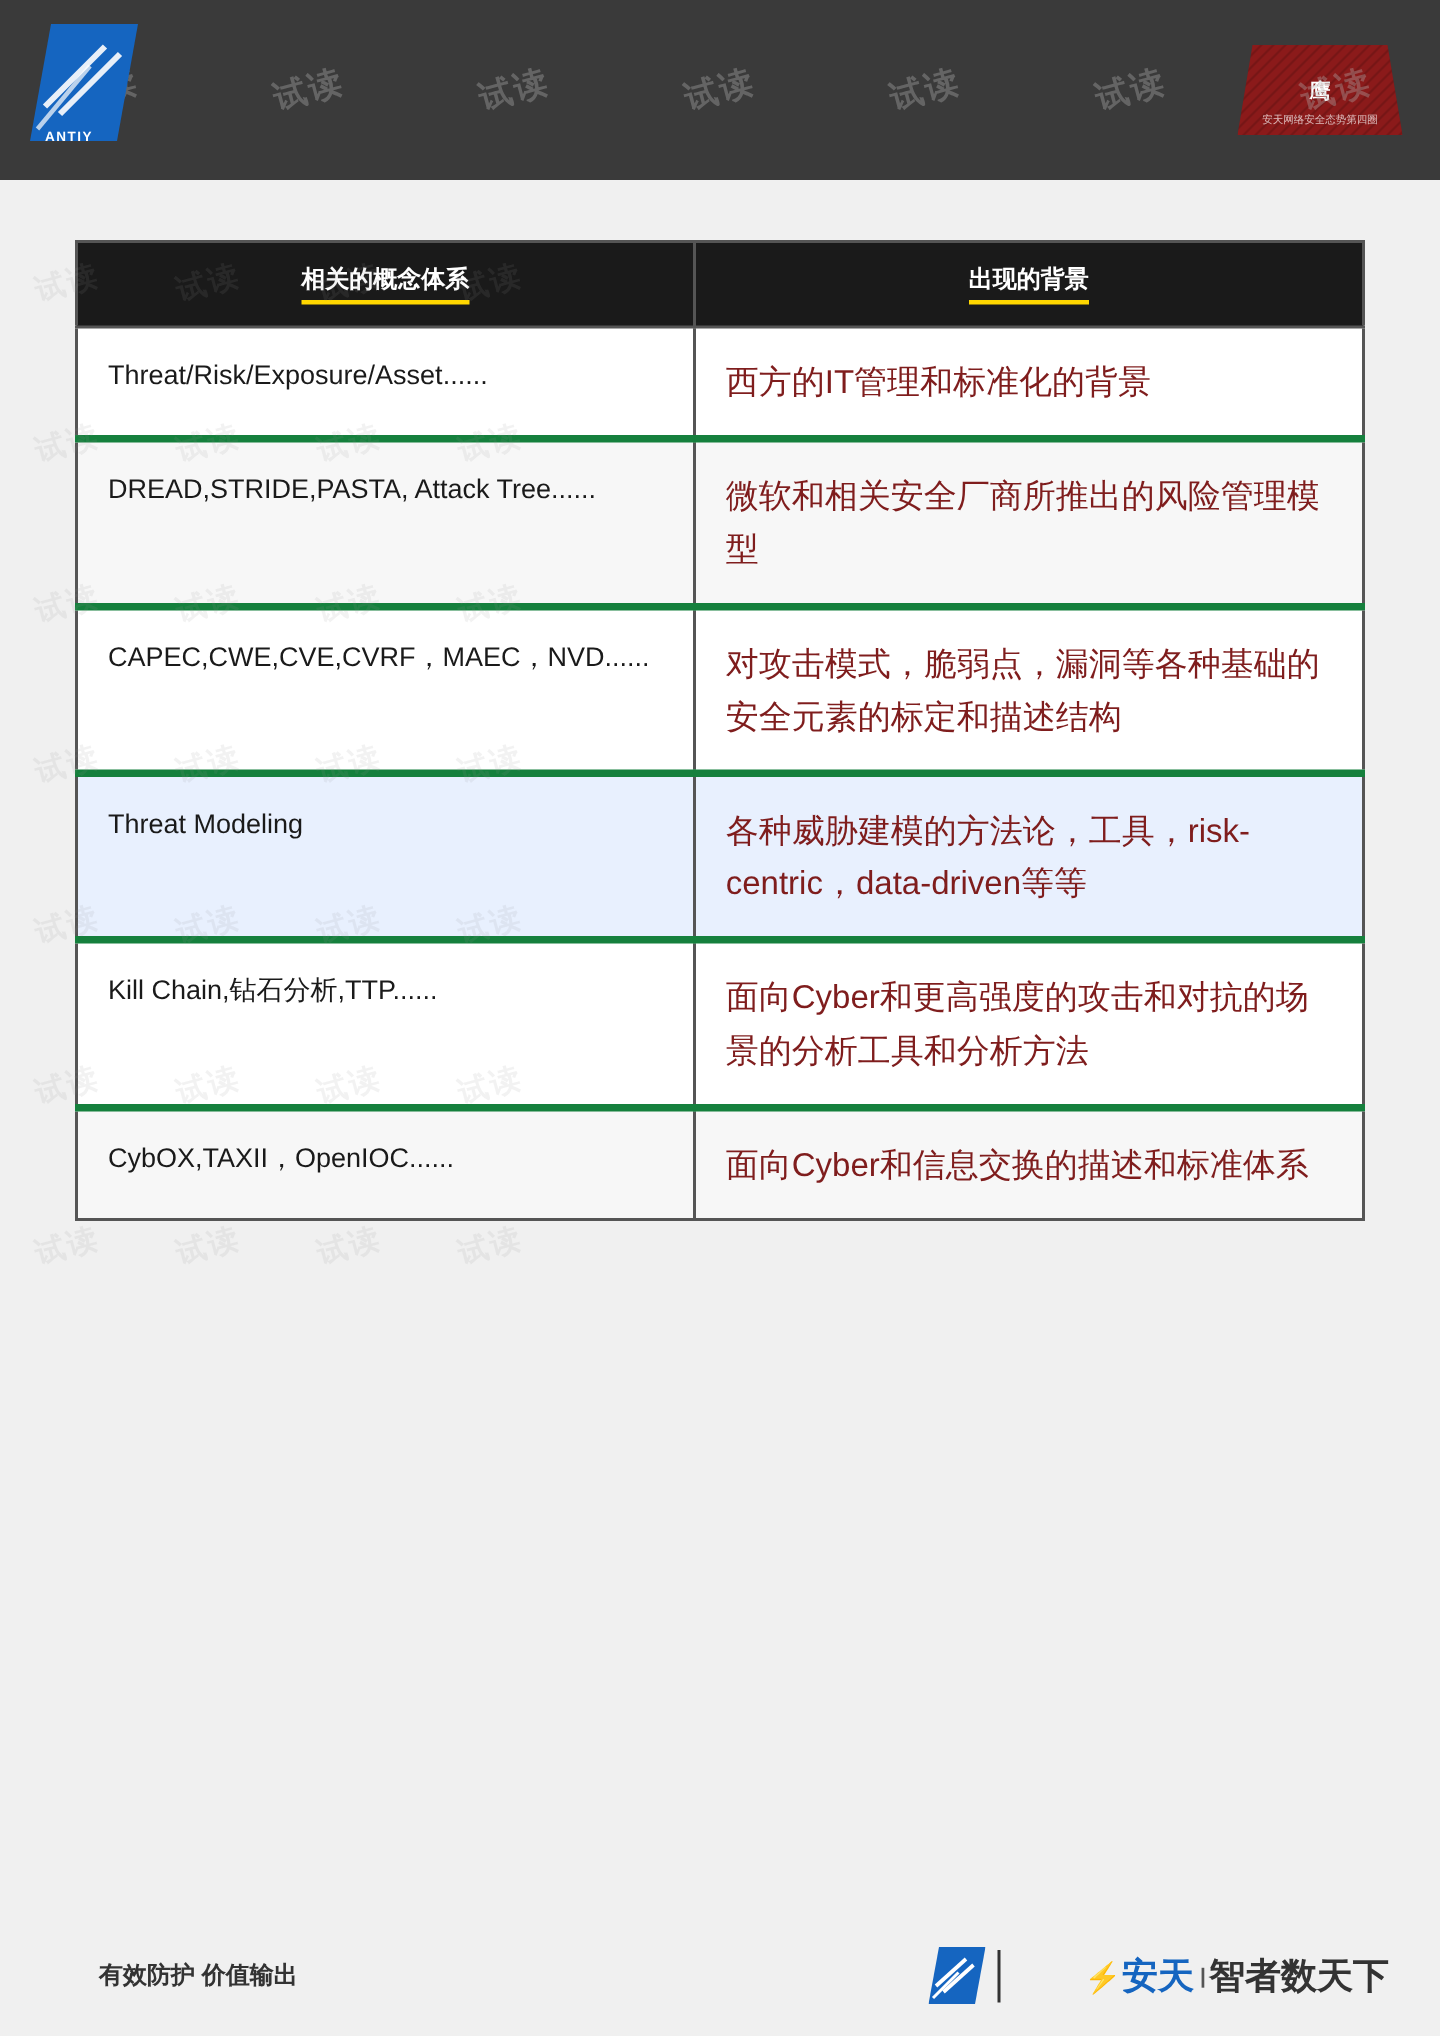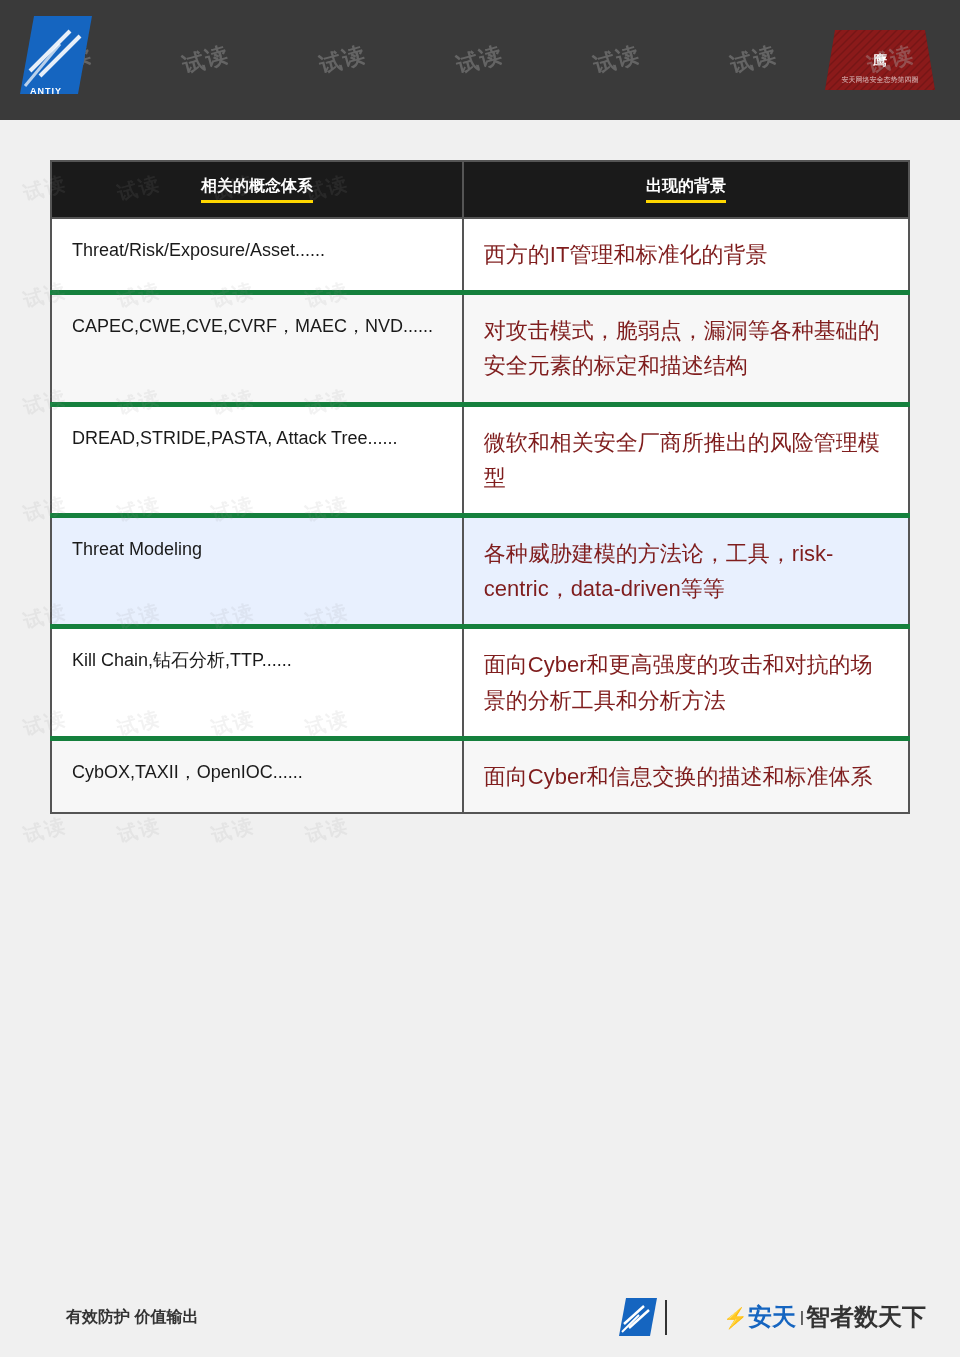--- a/index.html
+++ b/index.html
@@ -338,26 +338,26 @@
           <span class="header-cell-text">出现的背景</span>
         </th>
       </tr>
     </thead>
     <tbody id="table-body">
     <tr class="data-row">
           <td class="data-cell"><span class="cell-text-left">Threat/Risk/Exposure/Asset......</span></td>
           <td class="data-cell"><span class="cell-text-right">西方的IT管理和标准化的背景</span></td>
         </tr>
         <tr class="data-row">
+          <td class="data-cell"><span class="cell-text-left">DREAD,STRIDE,PASTA, Attack Tree......</span></td>
+          <td class="data-cell"><span class="cell-text-right">微软和相关安全厂商所推出的风险管理模型</span></td>
+        </tr>
+        <tr class="data-row">
           <td class="data-cell"><span class="cell-text-left">CAPEC,CWE,CVE,CVRF，MAEC，NVD......</span></td>
           <td class="data-cell"><span class="cell-text-right">对攻击模式，脆弱点，漏洞等各种基础的安全元素的标定和描述结构</span></td>
-        </tr>
-        <tr class="data-row">
-          <td class="data-cell"><span class="cell-text-left">DREAD,STRIDE,PASTA, Attack Tree......</span></td>
-          <td class="data-cell"><span class="cell-text-right">微软和相关安全厂商所推出的风险管理模型</span></td>
         </tr>
         <tr class="data-row highlight-row">
           <td class="data-cell"><span class="cell-text-left">Threat Modeling</span></td>
           <td class="data-cell"><span class="cell-text-right">各种威胁建模的方法论，工具，risk-centric，data-driven等等</span></td>
         </tr>
         <tr class="data-row">
           <td class="data-cell"><span class="cell-text-left">Kill Chain,钻石分析,TTP......</span></td>
           <td class="data-cell"><span class="cell-text-right">面向Cyber和更高强度的攻击和对抗的场景的分析工具和分析方法</span></td>
         </tr>
         <tr class="data-row">

